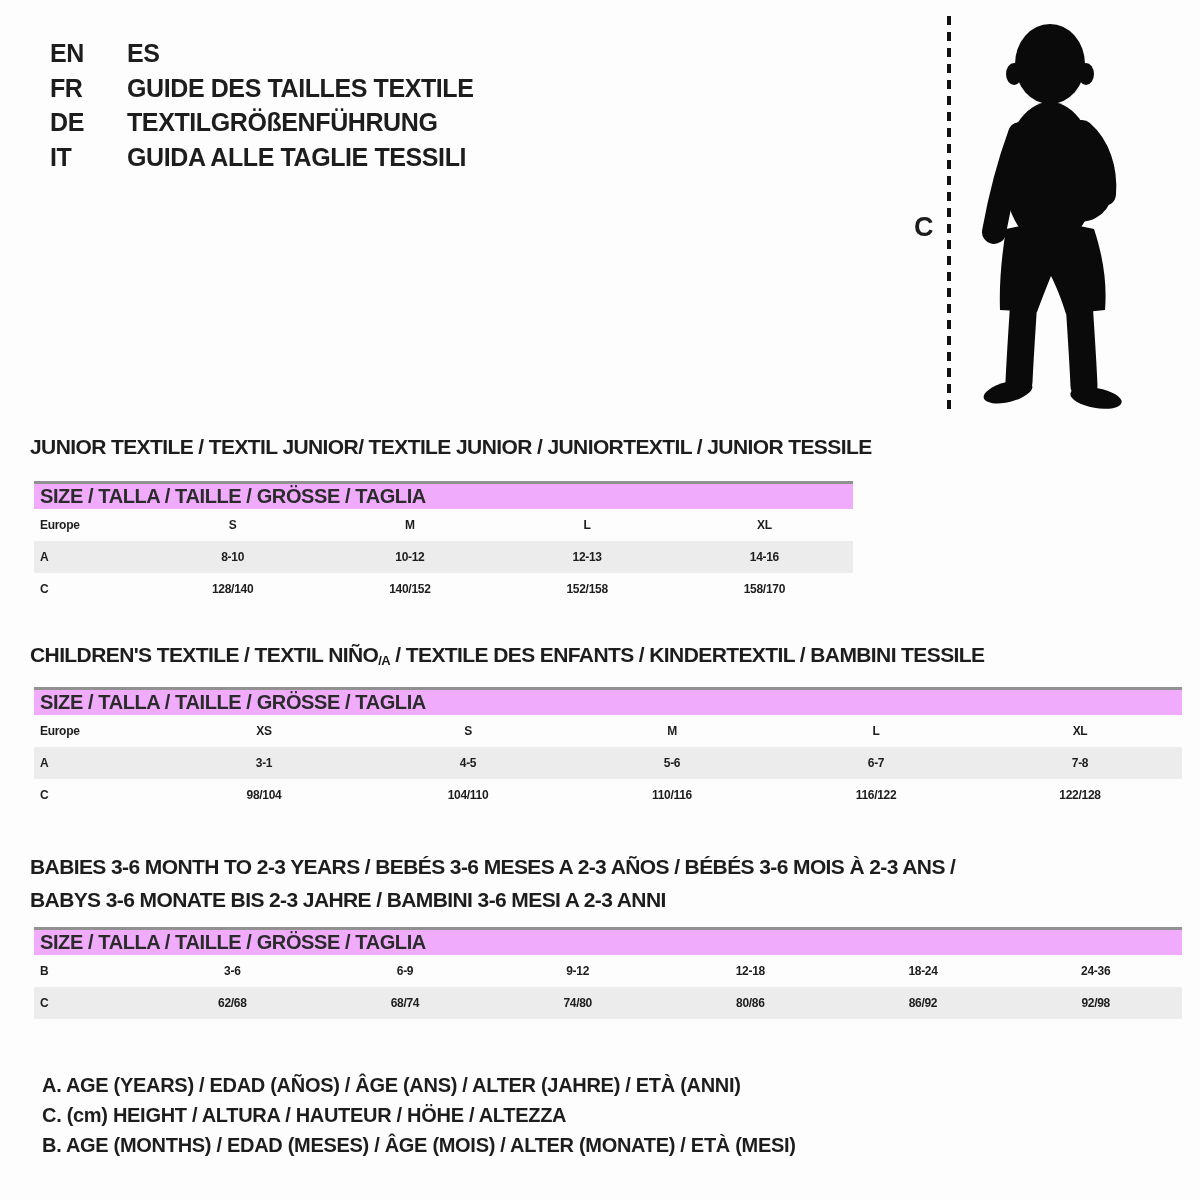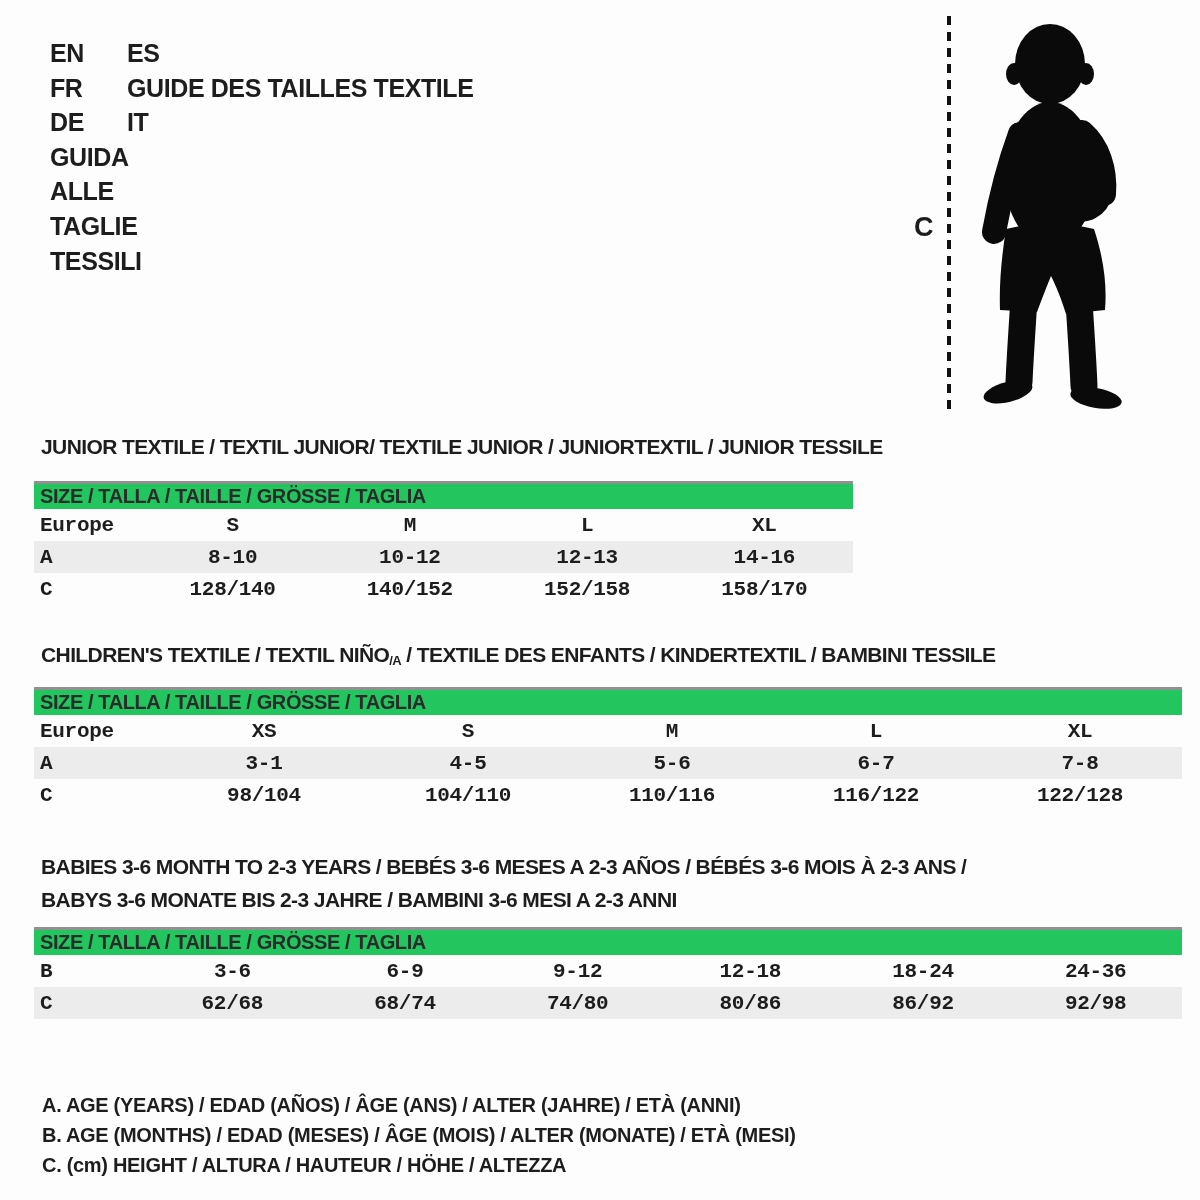--- a/index.html
+++ b/index.html
@@ -23,57 +23,58 @@
   
   .figure { position: absolute; left: 900px; top: 0; width: 300px; height: 430px; }
   .dash-line {
     position: absolute; left: 47px; top: 16px; width: 4px; height: 400px;
     background: repeating-linear-gradient(to bottom, #111 0 9px, transparent 9px 16px);
   }
   .figure-label { position: absolute; left: 14px; top: 212px; font-size: 27px; }
   .silhouette { position: absolute; left: 64px; top: 14px; }
 
   
-  .section-title { position: absolute; left: 41px; font-size: 21px; letter-spacing: -0.6px; white-space: nowrap; }
+  .section-title { position: absolute; left: 30px; font-size: 21px; letter-spacing: -0.6px; white-space: nowrap; }
   .two-line { line-height: 33px; }
 
   .table { position: absolute; left: 34px; }
   .size-band {
-    height: 28px; background: #22c55e; border-top: 3px solid #919191;
+    height: 28px; background: #f0abfc; border-top: 3px solid #919191;
     font-size: 20px; letter-spacing: -0.4px; color: #2b2b2b;
     display: flex; align-items: center; padding-left: 6px;
   }
-  .trow { display: grid; height: 32px; align-items: center; font-size: 21px; letter-spacing: -0.3px; font-family: Liberation Mono, monospace; }
+  .trow { display: grid; height: 32px; align-items: center; font-size: 12px; letter-spacing: -0.3px; }
   .trow .cell { text-align: center; }
   .trow .label { text-align: left; padding-left: 6px; }
   .table .trow:nth-child(odd) { background: #ececec; }
 
   #junior-table { top: 481px; width: 819px; }
   #junior-table .trow { grid-template-columns: 110px repeat(4, 1fr); }
 
   #children-table { top: 687px; width: 1148px; }
   #children-table .trow { grid-template-columns: 128px repeat(5, 1fr); }
 
   #babies-table { top: 927px; width: 1148px; }
   #babies-table .trow { grid-template-columns: 112px repeat(6, 1fr); }
 
   .sub { font-size: 0.62em; vertical-align: -0.22em; }
 
   
-  .footnotes { position: absolute; left: 42px; top: 1070px; font-size: 20px; line-height: 30px; letter-spacing: -0.3px; margin-top: 20px; }
+  .footnotes { position: absolute; left: 42px; top: 1070px; font-size: 20px; line-height: 30px; letter-spacing: -0.3px; }
 </style>
 </head>
 <body>
 
 <div class="lang-list">
   <span>EN</span>
   <span>ES</span>
   <span>FR</span>
     <span>GUIDE DES TAILLES TEXTILE</span>
   <span>DE</span>
+    <span>TEXTILGRÖßENFÜHRUNG</span>
   <span>IT</span>
     <span>GUIDA ALLE TAGLIE TESSILI</span>
 </div>
 
 <div class="figure">
   <div class="figure-label">C</div>
   <div class="dash-line"></div>
   <svg class="silhouette" width="172" height="400" viewBox="0 0 172 400">
     <g fill="#0a0a0a" stroke="none">
       <ellipse cx="86" cy="50" rx="35" ry="40"></ellipse>
@@ -170,15 +171,15 @@
     <div class="cell">68/74</div>
     <div class="cell">74/80</div>
     <div class="cell">80/86</div>
     <div class="cell">86/92</div>
     <div class="cell">92/98</div>
   </div>
 </div>
 
 <div class="footnotes">
   <div>A. AGE (YEARS) / EDAD (AÑOS) / ÂGE (ANS) / ALTER (JAHRE) / ETÀ (ANNI)</div>
+  <div>C. (cm) HEIGHT / ALTURA / HAUTEUR / HÖHE / ALTEZZA</div>
   <div>B. AGE (MONTHS) / EDAD (MESES) / ÂGE (MOIS) / ALTER (MONATE) / ETÀ (MESI)</div>
-  <div>C. (cm) HEIGHT / ALTURA / HAUTEUR / HÖHE / ALTEZZA</div>
 </div>
 
 </body></html>

